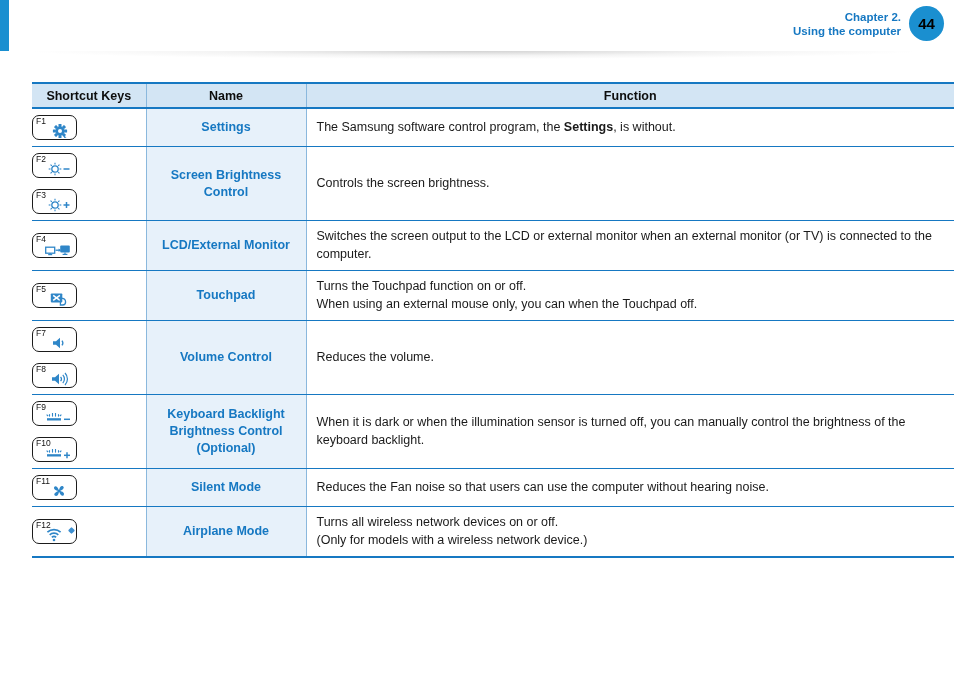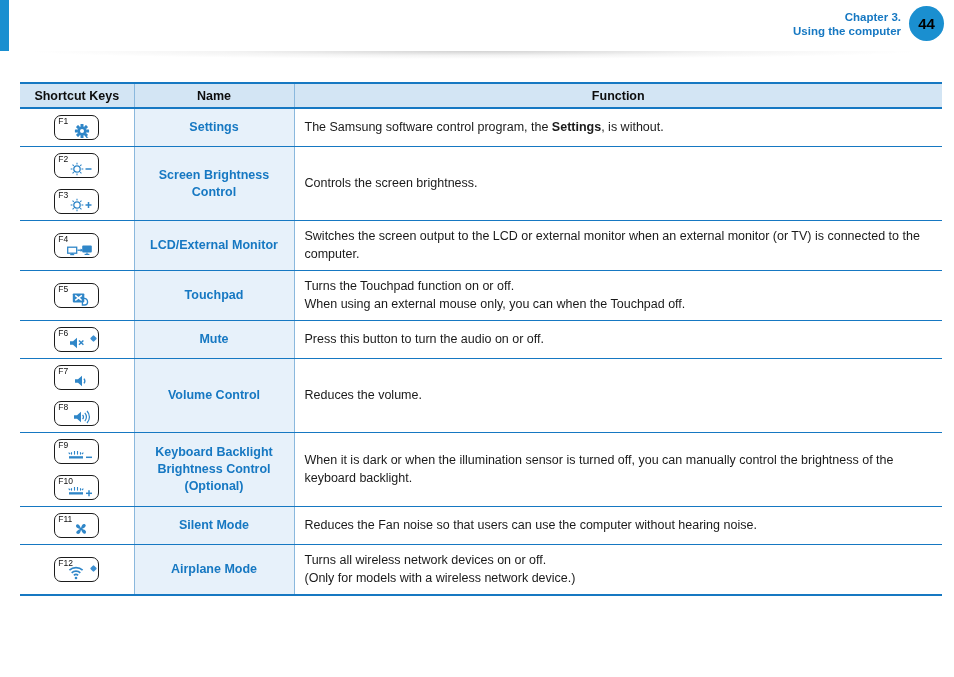--- a/index.html
+++ b/index.html
@@ -75,21 +75,21 @@
     top: 51px;
     width: 930px;
     height: 10px;
     background: radial-gradient(ellipse 60% 100% at 50% 0%,
                 rgba(120,120,120,0.33) 0%, rgba(160,160,160,0.12) 45%, rgba(255,255,255,0) 80%);
   }
 
   
   .table-wrap {
     position: absolute;
-    left: 20px;
+    left: 32px;
     top: 82px;
     width: 922px;
   }
   table.shortcut-table {
     width: 922px;
     border-collapse: collapse;
     table-layout: fixed;
   }
   table.shortcut-table col.c-keys   { width: 114px; }
   table.shortcut-table col.c-name   { width: 160px; }
@@ -139,21 +139,21 @@
     padding: 7px 8px 7px 10px;
     text-align: left;
   }
   td.cell-func b { font-weight: bold; }
   .func-line { display: block; }
 
   
   .keystack {
     display: flex;
     flex-direction: column;
-    align-items: center;
+    align-items: flex-start;
     gap: 11px;
   }
   .keycap {
     position: relative;
     width: 45px;
     height: 25px;
     border: 1.3px solid #1b1b1b;
     border-radius: 7px;
     background: #ffffff;
     display: block;
@@ -193,21 +193,21 @@
 </style>
 </head>
 <body>
 
 <div class="page">
 
   <div class="header">
     <div class="header-accent-bar"></div>
     <div class="header-right">
       <div class="chapter-block">
-        <div>Chapter 3.</div>
+        <div>Chapter 2.</div>
         <div>Using the computer</div>
       </div>
       <div class="page-badge">44</div>
     </div>
     <div class="header-shadow"></div>
   </div>
 
   <div class="table-wrap">
     <table class="shortcut-table">
       <colgroup>
@@ -339,41 +339,20 @@
             </td>
             <td class="cell-name">Touchpad</td>
             <td class="cell-func">
               <span class="func-line"><span>Turns the Touchpad function on or off.</span></span>
               <span class="func-line"><span>When using an external mouse only, you can when the Touchpad off.</span></span>
             </td>
           </tr>
           <tr>
             <td class="cell-keys">
               <div class="keystack">
-                <div class="keycap has-dot">
-                  <span class="klabel">F6</span>
-                  <span class="kglyph">
-                    <svg width="17" height="14" viewBox="0 0 17 14" xmlns="http://www.w3.org/2000/svg">
-                      <path d="M2 5.2 L5 5.2 L9 1.8 L9 12.2 L5 8.8 L2 8.8 Z" fill="#2f86c8"></path>
-                      <line x1="11" y1="4.4" x2="15.4" y2="8.8" stroke="#2f86c8" stroke-width="1.4"></line>
-                      <line x1="15.4" y1="4.4" x2="11" y2="8.8" stroke="#2f86c8" stroke-width="1.4"></line>
-                    </svg>
-                  </span>
-                  <span class="kdot"></span>
-                </div>
-              </div>
-            </td>
-            <td class="cell-name">Mute</td>
-            <td class="cell-func">
-              <span class="func-line"><span>Press this button to turn the audio on or off.</span></span>
-            </td>
-          </tr>
-          <tr>
-            <td class="cell-keys">
-              <div class="keystack">
                 <div class="keycap">
                   <span class="klabel">F7</span>
                   <span class="kglyph">
                     <svg width="16" height="14" viewBox="0 0 16 14" xmlns="http://www.w3.org/2000/svg">
                       <path d="M2 5.2 L5 5.2 L9 1.8 L9 12.2 L5 8.8 L2 8.8 Z" fill="#2f86c8"></path>
                       <path d="M11 4.6 A4 4 0 0 1 11 9.4" fill="none" stroke="#2f86c8" stroke-width="1.3"></path>
                     </svg>
                   </span>
                 </div>
                 <div class="keycap">

